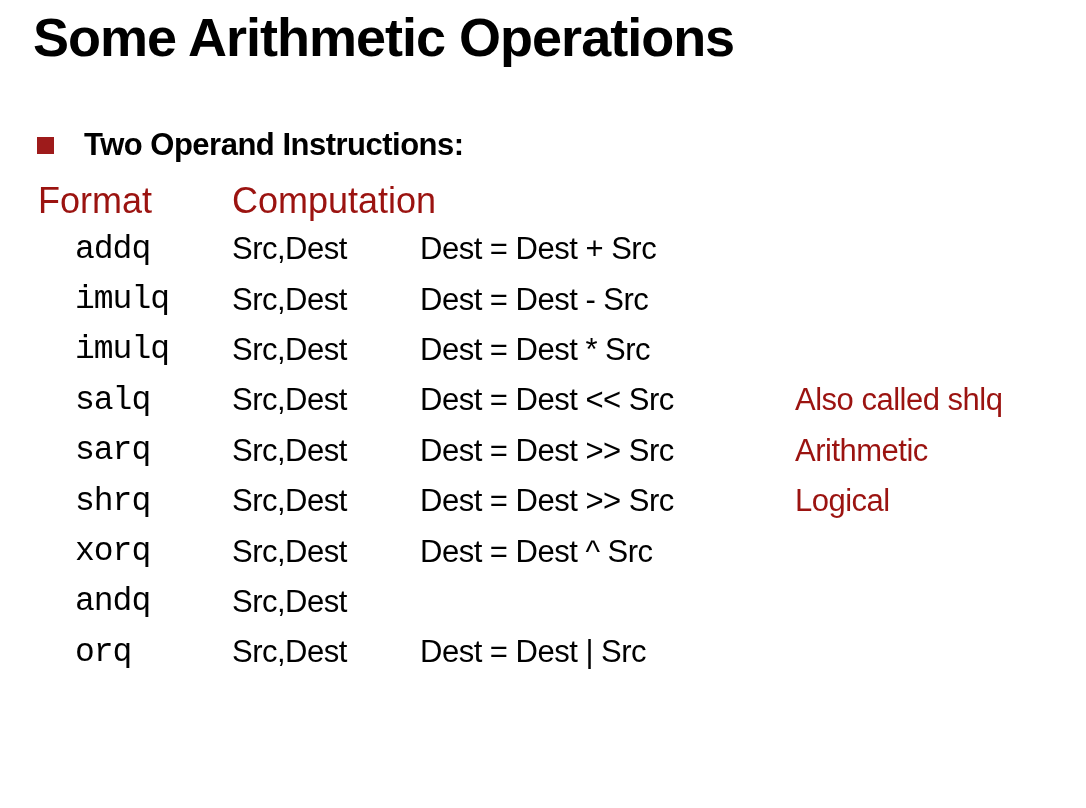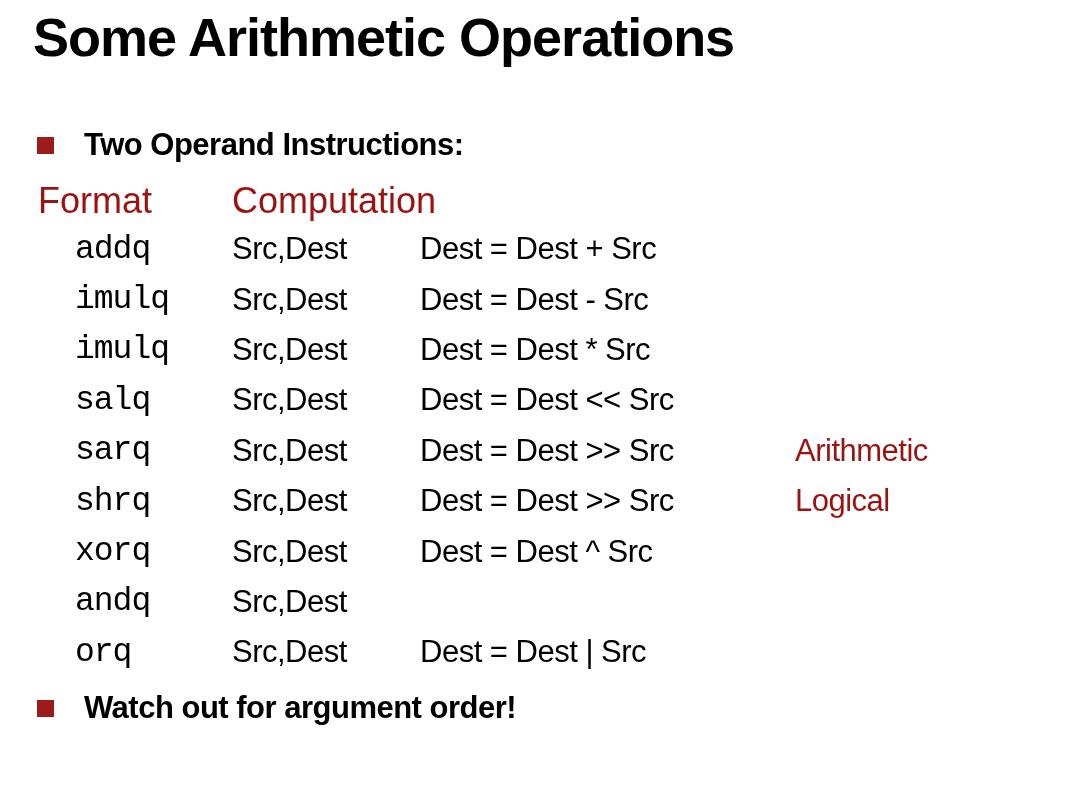--- a/index.html
+++ b/index.html
@@ -115,20 +115,21 @@
       <div class="trow">
         <span class="cell mnemonic">imulq</span>
         <span class="cell operands">Src,Dest</span>
         <span class="cell computation">Dest = Dest * Src</span>
         <span class="cell note"></span>
       </div>
       <div class="trow">
         <span class="cell mnemonic">salq</span>
         <span class="cell operands">Src,Dest</span>
         <span class="cell computation">Dest = Dest &lt;&lt; Src</span>
+        <span class="cell note">Also called shlq</span>
       </div>
       <div class="trow">
         <span class="cell mnemonic">sarq</span>
         <span class="cell operands">Src,Dest</span>
         <span class="cell computation">Dest = Dest &gt;&gt; Src</span>
         <span class="cell note">Arithmetic</span>
       </div>
       <div class="trow">
         <span class="cell mnemonic">shrq</span>
         <span class="cell operands">Src,Dest</span>
@@ -147,19 +148,15 @@
         <span class="cell note"></span>
       </div>
       <div class="trow">
         <span class="cell mnemonic">orq</span>
         <span class="cell operands">Src,Dest</span>
         <span class="cell computation">Dest = Dest | Src</span>
         <span class="cell note"></span>
       </div>
     </div>
 
-  <div class="bullet-row" style="top:691px">
-    <span class="sq"></span>
-    <span class="bullet-text">Watch out for argument order!</span>
-  </div>
 
 
 </div>
 
 </body></html>

